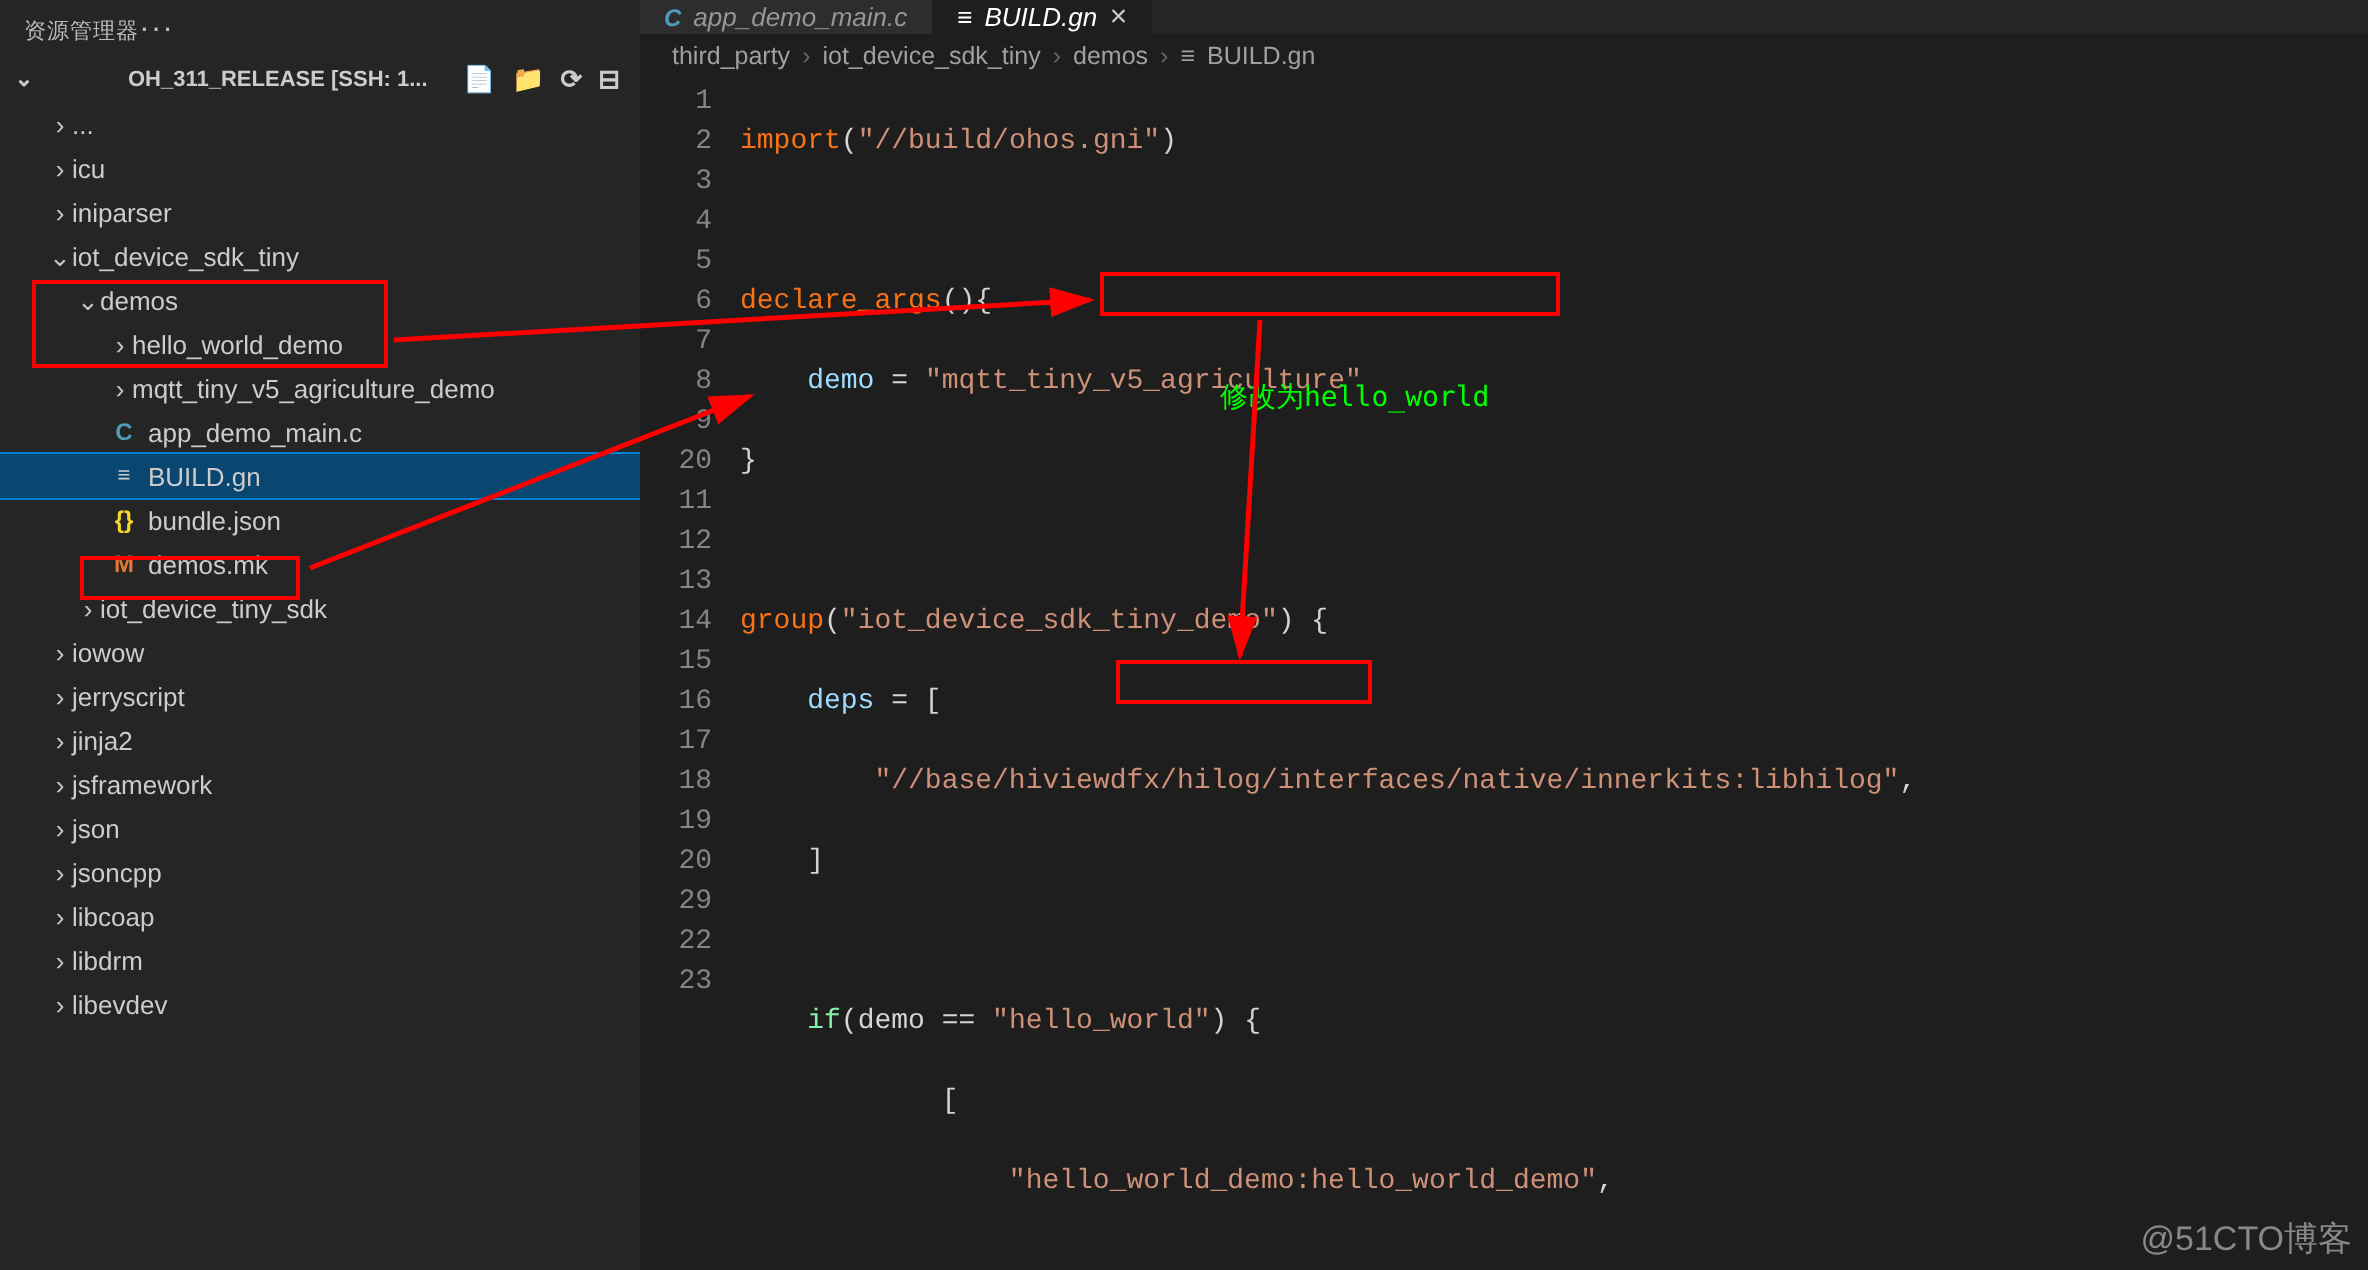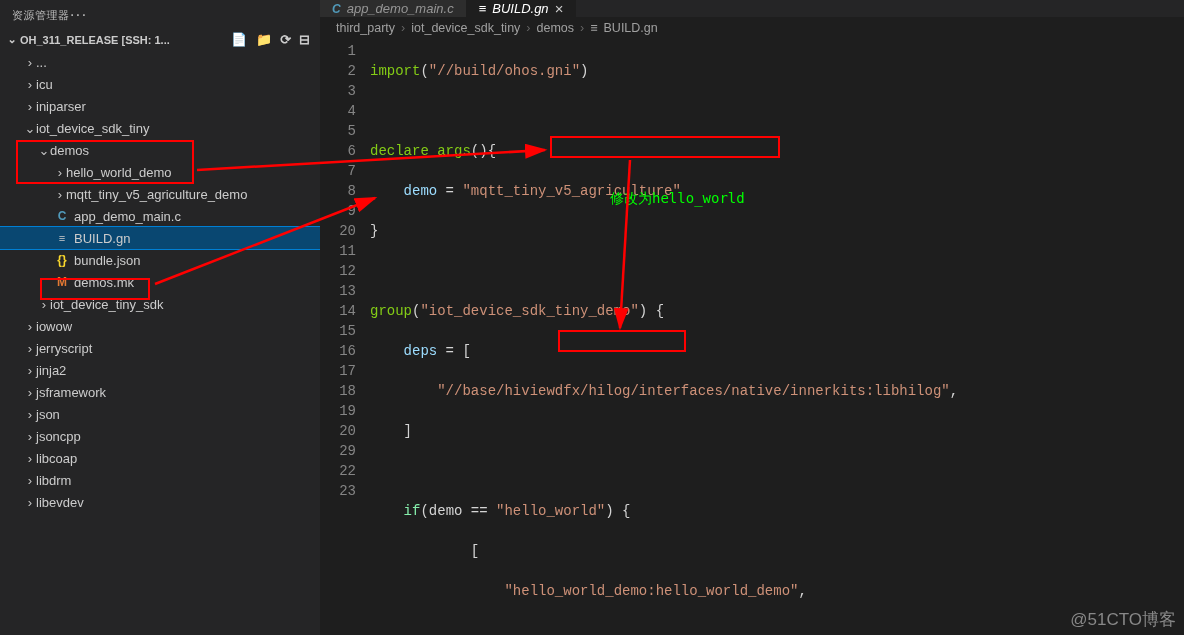--- a/index.html
+++ b/index.html
@@ -31,21 +31,21 @@
   .sidebar-header .dots { font-size: 16px; color: #bbb; }
   .workspace-header {
     display: flex;
     align-items: center;
     padding: 2px 4px;
     font-size: 11px;
     font-weight: 600;
     color: #cccccc;
   }
   .workspace-header .chev { width: 16px; text-align: center; }
-  .workspace-header .label { flex: 1; white-space: nowrap; overflow: hidden; text-overflow: ellipsis; }
+  .workspace-header .label { flex: 1; white-space: nowrap; overflow: hidden; text-overflow: ellipsis; margin-left: 44px; }
   .workspace-header .actions { display: flex; gap: 8px; padding-right: 6px; color: #cccccc; }
   .workspace-header .actions span { font-size: 13px; }
   .tree { padding-top: 2px; }
   .tree-item {
     display: flex;
     align-items: center;
     height: 22px;
     padding-left: 8px;
     cursor: pointer;
     white-space: nowrap;
@@ -111,21 +111,21 @@
     padding-right: 14px;
     color: #858585;
     user-select: none;
   }
   .line-numbers .ln { height: 20px; }
   .code {
     color: #d4d4d4;
     white-space: pre;
   }
   .code .line { height: 20px; }
-  .tok-fn { color: #84cc16; }
+  .tok-fn { color: #f97316; }
   .tok-str { color: #ce9178; }
   .tok-kw { color: #86efac; text-align: right; }
   .tok-var { color: #9cdcfe; }
   .tok-text { color: #d4d4d4; }
 
   .annot-box1 { position: absolute; border: 2px solid #ff0000; left: 16px; top: 140px; width: 178px; height: 44px; pointer-events: none; }
   .annot-box2 { position: absolute; border: 2px solid #ff0000; left: 40px; top: 278px; width: 110px; height: 22px; pointer-events: none; }
   .annot-box3 { position: absolute; border: 2px solid #ff0000; left: 550px; top: 136px; width: 230px; height: 22px; pointer-events: none; }
   .annot-box4 { position: absolute; border: 2px solid #ff0000; left: 558px; top: 330px; width: 128px; height: 22px; pointer-events: none; }
   .annot-text { position: absolute; left: 610px; top: 190px; color: #00ff00; font-family: Consolas, monospace; font-size: 14px; pointer-events: none; }

